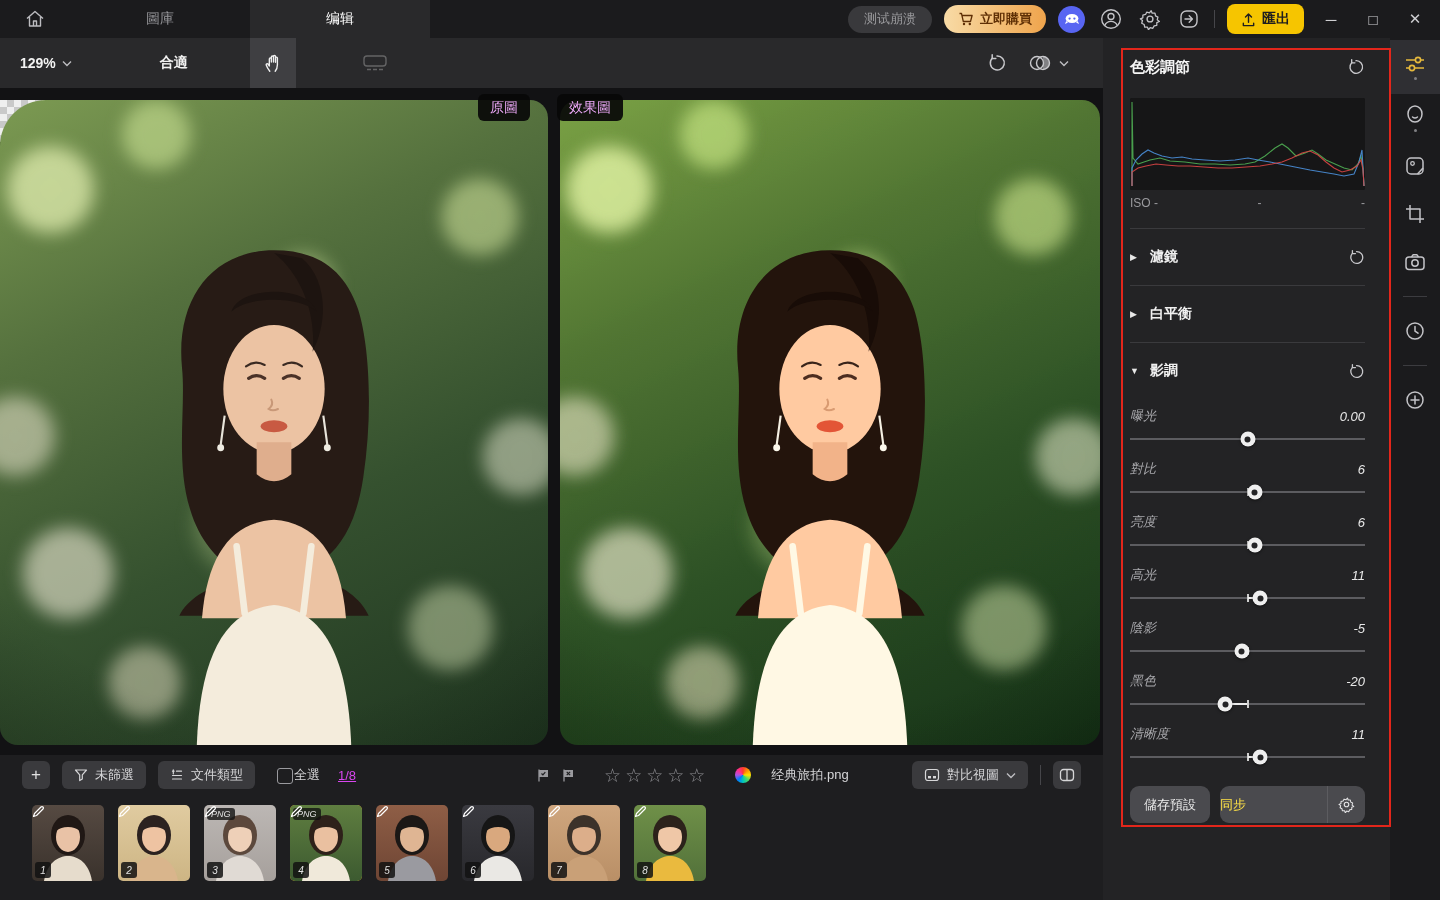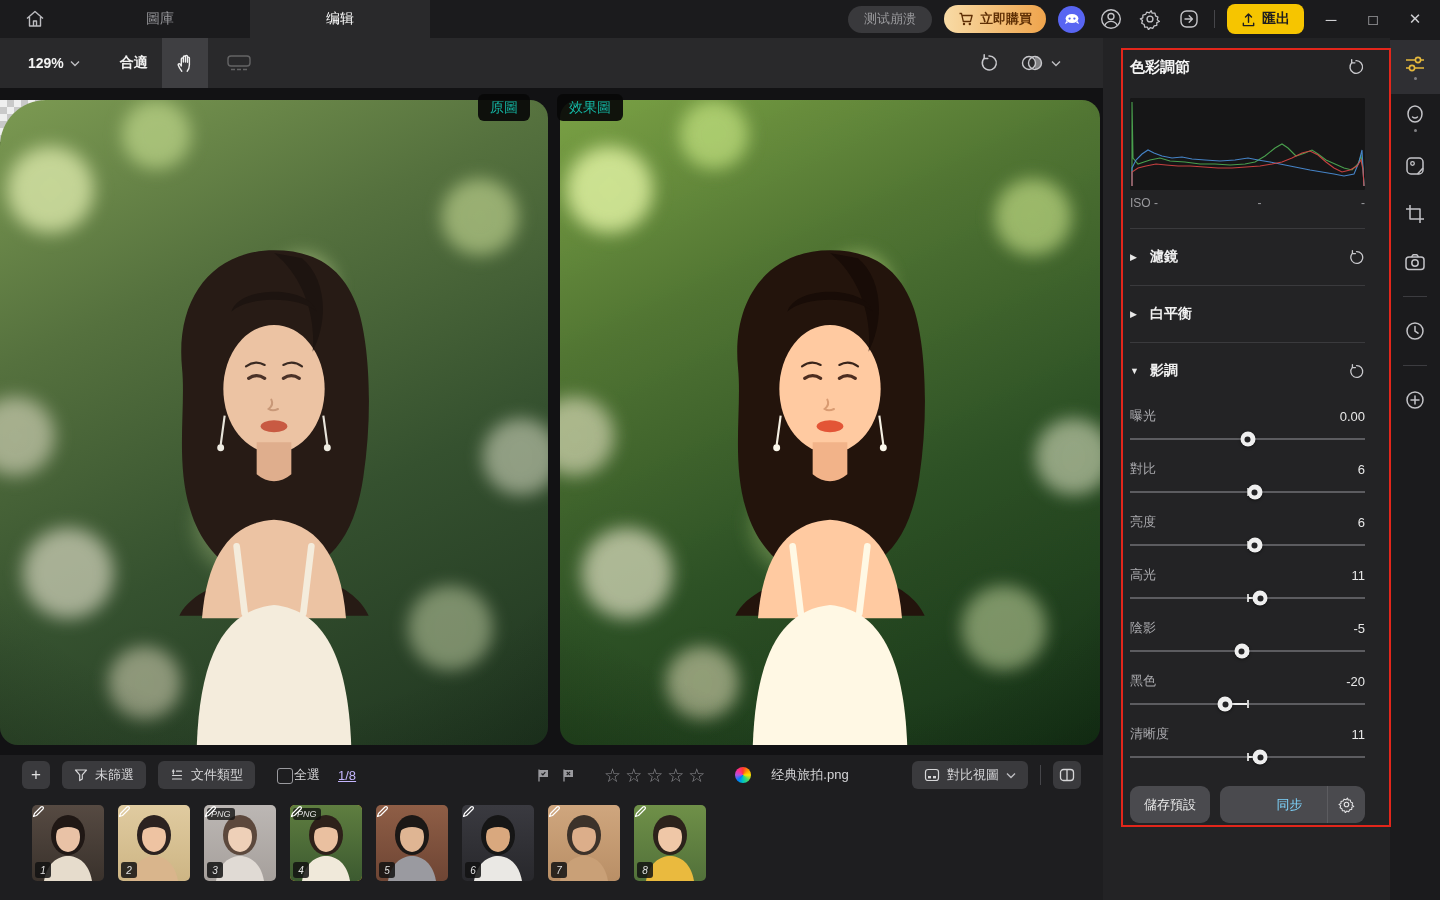--- a/index.html
+++ b/index.html
@@ -23,21 +23,21 @@
   .tb-sep { width:1px; height:18px; background:#46464a; }
   .btn-export { height:30px; padding:0 14px; border-radius:8px; background:#f6c500; color:#1d1d1f; font-weight:bold;
     display:flex; align-items:center; gap:6px; cursor:pointer; }
   .win-ctl { width:30px; height:30px; display:flex; align-items:center; justify-content:center; color:#cfcfd2; font-size:15px; cursor:pointer; }
 
   
   .app-row { display:flex; height:862px; }
   .main-col { width:1103px; display:flex; flex-direction:column; }
 
   
-  .toolbar { height:50px; background:#29292b; display:flex; align-items:center; padding:0 28px; flex:none; }
+  .toolbar { height:50px; background:#29292b; display:flex; align-items:center; padding:0 20px; flex:none;gap:48px; }
   .zoom-ctl { display:flex; align-items:center; gap:6px; font-weight:bold; color:#f2f2f2; cursor:pointer; }
   .fit-btn { margin-left:40px; font-weight:bold; color:#f2f2f2; cursor:pointer; }
   .tool-btn { width:46px; height:50px; display:flex; align-items:center; justify-content:center; cursor:pointer; }
   .tool-btn.active { background:#3f3f42; }
   .tool-btn.dim { opacity:.35; }
   .tbar-right { margin-left:auto; display:flex; align-items:center; gap:20px; padding-right:14px; }
 
   
   .canvas { height:667px; background:#121214; position:relative; flex:none; }
   .checker { position:absolute; left:0; top:12px; width:46px; height:42px;
@@ -59,32 +59,32 @@
       radial-gradient(circle at 92% 55%, rgba(238,238,216,.5) 0 30px, transparent 46px),
       radial-gradient(circle at 80% 80%, rgba(225,235,190,.45) 0 34px, transparent 50px),
       radial-gradient(circle at 55% 30%, rgba(210,230,160,.4) 0 26px, transparent 40px),
       radial-gradient(circle at 45% 65%, rgba(200,220,150,.3) 0 40px, transparent 60px); }
   .vignette { position:absolute; inset:0;
     background:radial-gradient(120% 100% at 50% 40%, transparent 55%, rgba(8,18,8,.55) 100%); }
   .figure { position:absolute; left:50%; bottom:-4px; transform:translateX(-50%); height:560px; }
   .photo-slot.effect .photo-wrap { filter:saturate(1.18) contrast(1.07) brightness(1.02); }
   .photo-wrap { position:absolute; inset:0; }
   .canvas-label { position:absolute; top:6px; height:27px; padding:0 12px; background:rgba(8,8,8,.92);
-    border-radius:6px; color:#14b8a6; display:flex; align-items:center; font-size:14px; z-index:5; }
+    border-radius:6px; color:#f0abfc; display:flex; align-items:center; font-size:14px; z-index:5; }
   .lbl-orig { left:478px; } .lbl-eff { left:557px; }
 
   
   .film-controls { height:40px; background:#1e1e20; display:flex; align-items:center; padding:0 22px; gap:12px; flex:none; }
   .sq-btn { width:28px; height:28px; border-radius:6px; background:#3a3a3d; display:flex; align-items:center; justify-content:center;
     color:#e0e0e0; font-size:17px; cursor:pointer; }
   .film-btn { height:28px; padding:0 12px; border-radius:6px; background:#3a3a3d; color:#d6d6d8; display:flex;
     align-items:center; gap:7px; font-size:13px; cursor:pointer; }
   .chk { width:16px; height:16px; border:1.5px solid #9a9a9e; border-radius:3px; cursor:pointer; }
   .chk-row { display:flex; align-items:flex-end; gap:1px; color:#d6d6d8; font-size:13px; margin-left:10px; cursor:pointer; }
-  .counter { color:#c4b5fd; font-size:13px; margin-left:6px;text-decoration:underline; }
+  .counter { color:#d946ef; font-size:13px; margin-left:6px;text-decoration:underline; }
   .flags { display:flex; gap:10px; margin-left:168px; }
   .star-rating { display:flex; gap:4px; margin-left:16px; }
   .star { color:#8f8f93; font-size:19px; line-height:1; cursor:pointer; }
   .color-wheel { width:16px; height:16px; border-radius:50%; margin-left:18px; cursor:pointer;
     background:conic-gradient(#ff3b30,#ff9500,#ffe100,#4cd964,#00c7be,#007aff,#af52de,#ff2d92,#ff3b30); }
   .filename { color:#d6d6d8; font-size:13px; margin-left:8px; }
   .fc-right { margin-left:auto; display:flex; align-items:center; gap:12px;text-align:center; }
   .vline { width:1px; height:20px; background:#46464a; }
 
   
@@ -105,35 +105,35 @@
   .panel-title { font-size:15px; font-weight:bold; color:#f5f5f5; }
   .icon-btn { cursor:pointer; display:flex; align-items:center; justify-content:center; }
   .histogram { margin-top:16px; height:92px; background:#161617; border-radius:2px; }
   .iso-row { display:flex; justify-content:space-between; color:#9a9a9e; font-size:12px; margin-top:6px; }
   .divider { height:1px; background:#3a3a3d; margin-top:18px; }
   .sect { height:56px; display:flex; align-items:center; gap:10px; cursor:pointer; }
   .sect .tri { font-size:9px; color:#e8e8e8; width:10px; }
   .sect .sect-label { font-size:14px; font-weight:bold; color:#f0f0f0; flex:1; }
   .sliders { display:flex; flex-direction:column; }
   .s-row { height:53px; }
-  .s-top { display:flex; justify-content:space-between; align-items:center; height:26px; margin-top:4px; }
+  .s-top { display:flex; justify-content:space-between; align-items:center; height:26px; margin-top:4px;font-style:italic; }
   .s-label { color:#a9a9ad; font-size:13px; }
   .s-value { color:#e8e8e8; font-size:13px; }
   .s-track { position:relative; height:2px; background:#5c5c60; margin-top:9px; cursor:pointer; }
   .s-tick { position:absolute; left:50%; top:-3px; width:2px; height:8px; background:#cfcfcf; transform:translateX(-50%); }
   .s-fill { position:absolute; top:0; height:2px; background:#ececec; }
   .s-handle { position:absolute; top:1px; width:15px; height:15px; border-radius:50%; background:#efefef;
     transform:translate(-50%,-50%); box-shadow:0 1px 3px rgba(0,0,0,.5); }
   .s-handle::after { content:""; position:absolute; left:50%; top:50%; width:6px; height:6px; border-radius:50%;
     background:#242426; transform:translate(-50%,-50%); }
   .panel-bottom { margin-top:16px; display:flex; gap:10px; align-items:center; }
   .btn-preset { height:37px; padding:0 14px; border-radius:9px; background:#4a4a4e; color:#ececec; font-size:13px;
     display:flex; align-items:center; cursor:pointer; }
   .btn-sync-grp { flex:1; height:37px; border-radius:9px; background:#4a4a4e; display:flex; overflow:hidden; }
-  .btn-sync { flex:1; display:flex; align-items:center; justify-content:center; color:#7dd3fc; font-size:13px; cursor:pointer;padding-left:32px; }
+  .btn-sync { flex:1; display:flex; align-items:center; justify-content:flex-start; color:#fde047; font-size:13px; cursor:pointer; }
   .btn-sync-gear { width:38px; border-left:1px solid #5c5c60; display:flex; align-items:center; justify-content:center; cursor:pointer; }
 
   
   .annotation-box { position:absolute; left:1121px; top:48px; width:270px; height:779px;
     border:2px solid #e3261b; z-index:60; pointer-events:none; }
 
   
   .sidebar { width:50px; background:#1b1b1d; display:flex; flex-direction:column; align-items:center; }
   .sb-item { width:50px; height:48px; display:flex; flex-direction:column; align-items:center; justify-content:center; gap:3px; cursor:pointer; }
   .sb-item.active { background:#2f2f33; height:54px; }

